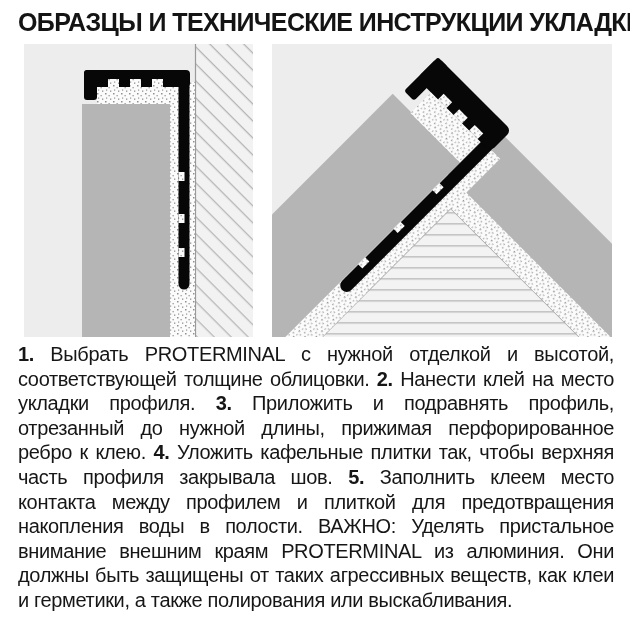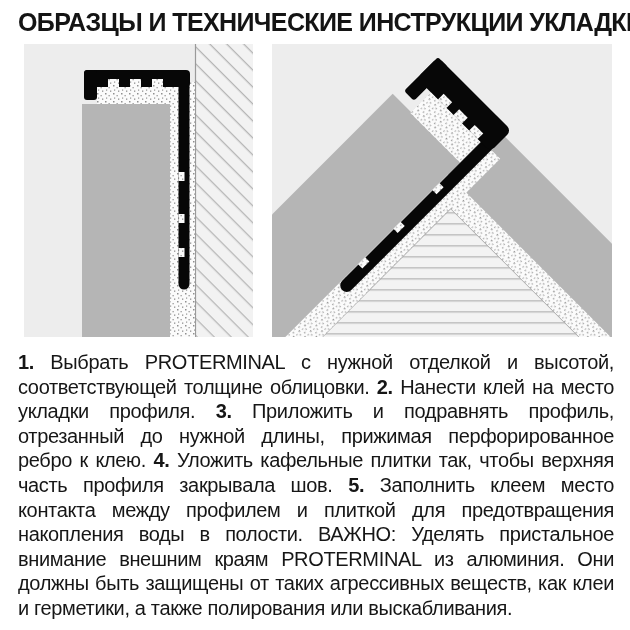--- a/index.html
+++ b/index.html
@@ -3,21 +3,21 @@
 <meta charset="utf-8">
 <style>
   html,body{margin:0;padding:0;}
   body{width:630px;height:630px;background:#ffffff;font-family:"Liberation Sans",sans-serif;overflow:hidden;}
   .page{position:relative;width:630px;height:630px;background:#ffffff;}
   .title{position:absolute;left:18px;top:8px;width:600px;font-size:25px;font-weight:700;letter-spacing:-0.6px;color:#141414;white-space:nowrap;}
   .fig{position:absolute;top:44px;}
   .fig-left{left:24px;width:229px;height:293px;}
   .fig-right{left:272px;width:340px;height:293px;}
   .fig svg{display:block;}
-  .instructions{position:absolute;left:18px;top:342px;width:596px;font-size:20px;line-height:24.6px;letter-spacing:-0.35px;color:#161616;text-align:justify;margin-top:8px;}
+  .instructions{position:absolute;left:18px;top:342px;width:596px;font-size:20px;line-height:24.6px;letter-spacing:-0.35px;color:#161616;text-align:justify;}
   .instructions span.b{font-weight:700;}
 </style>
 </head>
 <body>
 
 <div class="page">
 
   <div class="title">ОБРАЗЦЫ И ТЕХНИЧЕСКИЕ ИНСТРУКЦИИ УКЛАДКИ</div>
 
   <div class="fig fig-left">

